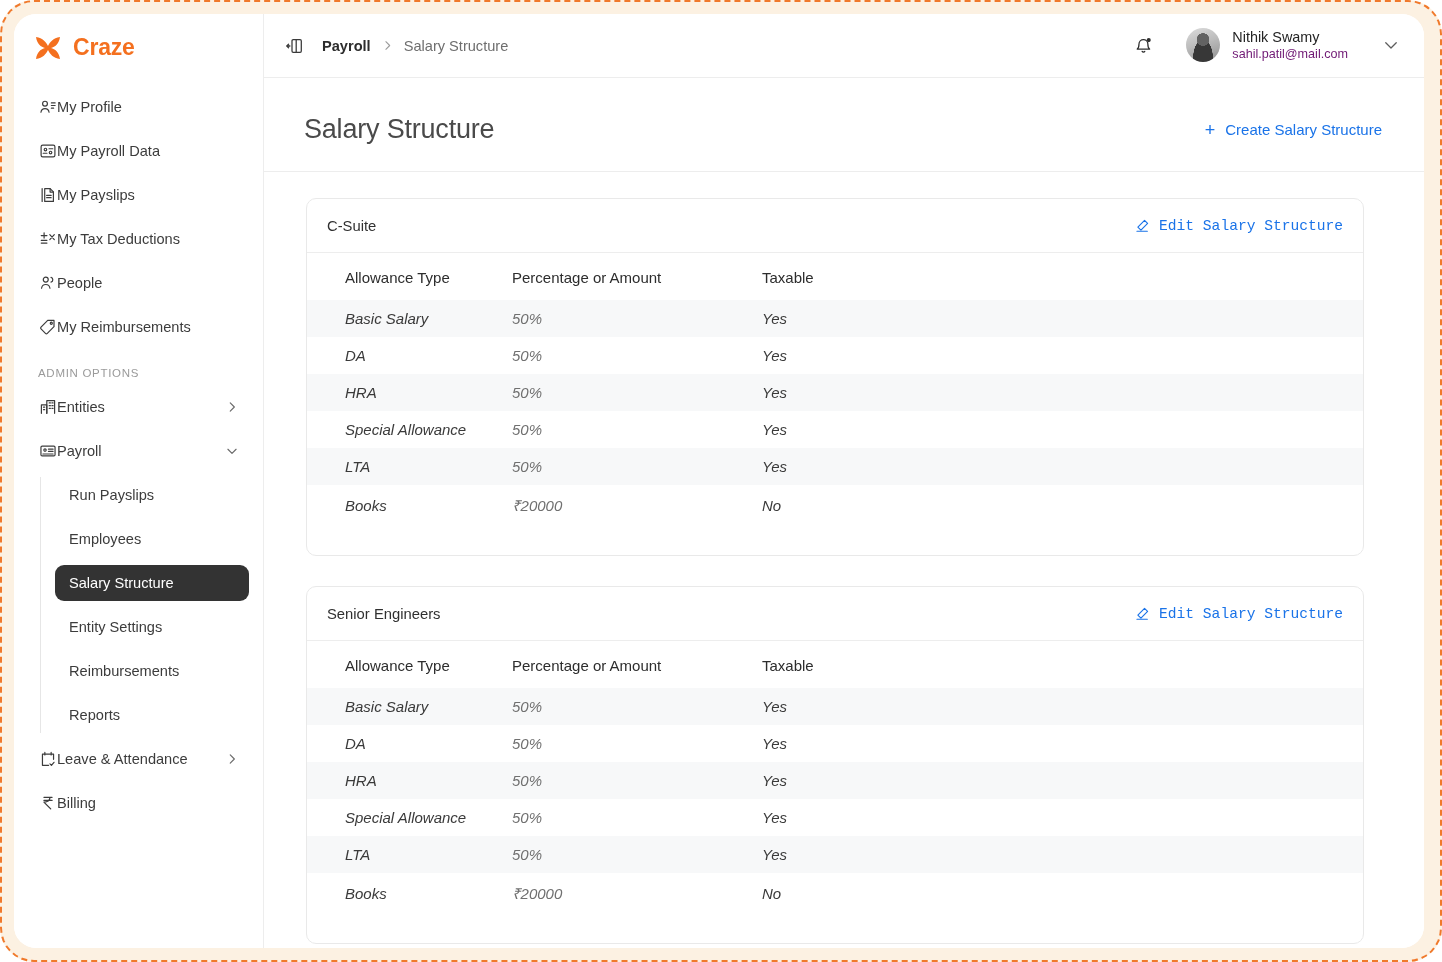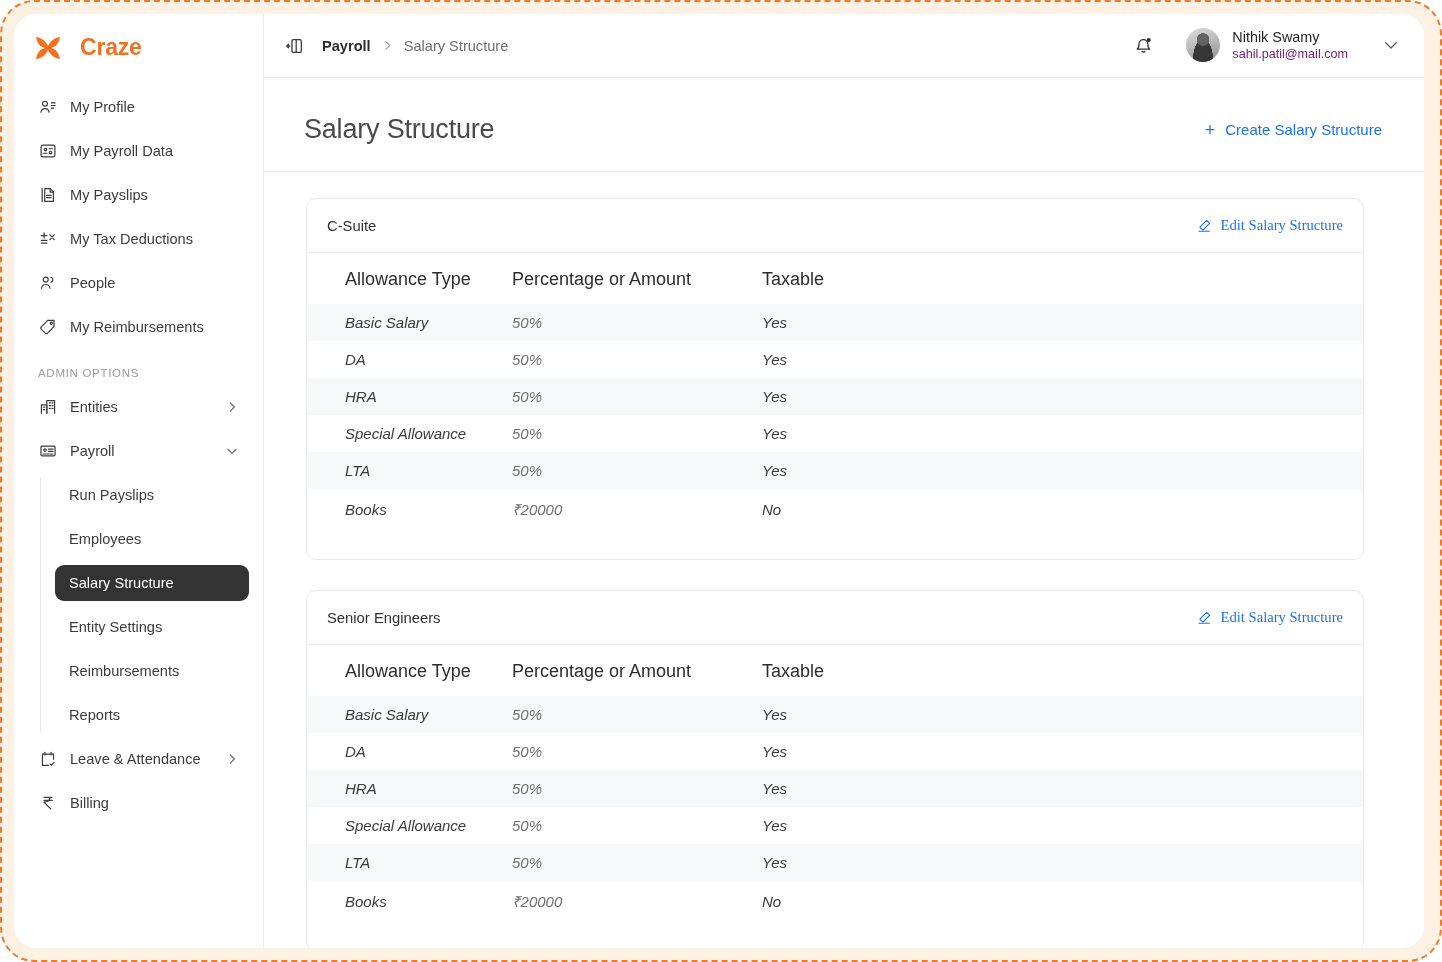--- a/index.html
+++ b/index.html
@@ -43,37 +43,36 @@
     background: #ffffff;
     border-right: 1px solid #ededed;
     padding: 0 0 10px 0;
     display: flex;
     flex-direction: column;
   }
 
   .brand {
     display: flex;
     align-items: center;
-    gap: 18px;
+    gap: 11px;
     padding: 20px 0 28px 20px;
   }
   .brand-mark { width: 28px; height: 26px; flex: 0 0 28px; display:block; }
   .brand-name {
     font-size: 23px;
     font-weight: 700;
     color: #f4701f;
     letter-spacing: -0.2px;
   }
 
   .nav { padding: 0 14px; }
 
   .nav-item {
     display: flex;
     align-items: center;
-    gap: 13px;
     height: 36px;
     padding: 0 10px;
     border-radius: 8px;
     color: #3c3c3c;
     font-size: 14.6px;
     margin-bottom: 8px;
     cursor: pointer;
     user-select: none;
     position: relative;
   }
@@ -239,29 +238,29 @@
   }
   .card-title { font-size: 14.8px; color: #303030; }
   .card-head-spacer { flex: 1 1 auto; }
   .edit-action {
     display: flex;
     align-items: center;
     gap: 9px;
     color: #1a73e8;
     font-size: 14.6px;
     cursor: pointer;
-    background: none; border: none; font-family: Liberation Serif, serif;
+    background: none; border: none; font-family: Liberation Mono, monospace;
   }
   .edit-action .pencil { width: 16px; height: 16px; display: block; }
 
   table.alw { width: 100%; border-collapse: collapse; table-layout: fixed; }
   table.alw th {
     text-align: left;
     font-weight: 400;
-    font-size: 18px;
+    font-size: 15px;
     color: #2d2d2d;
     padding: 16px 0 14px 0;
   }
   table.alw td {
     font-size: 15px;
     color: #3a3a3a;
     padding: 10px 0;
     height: 32px;
     font-style: italic;
   }

